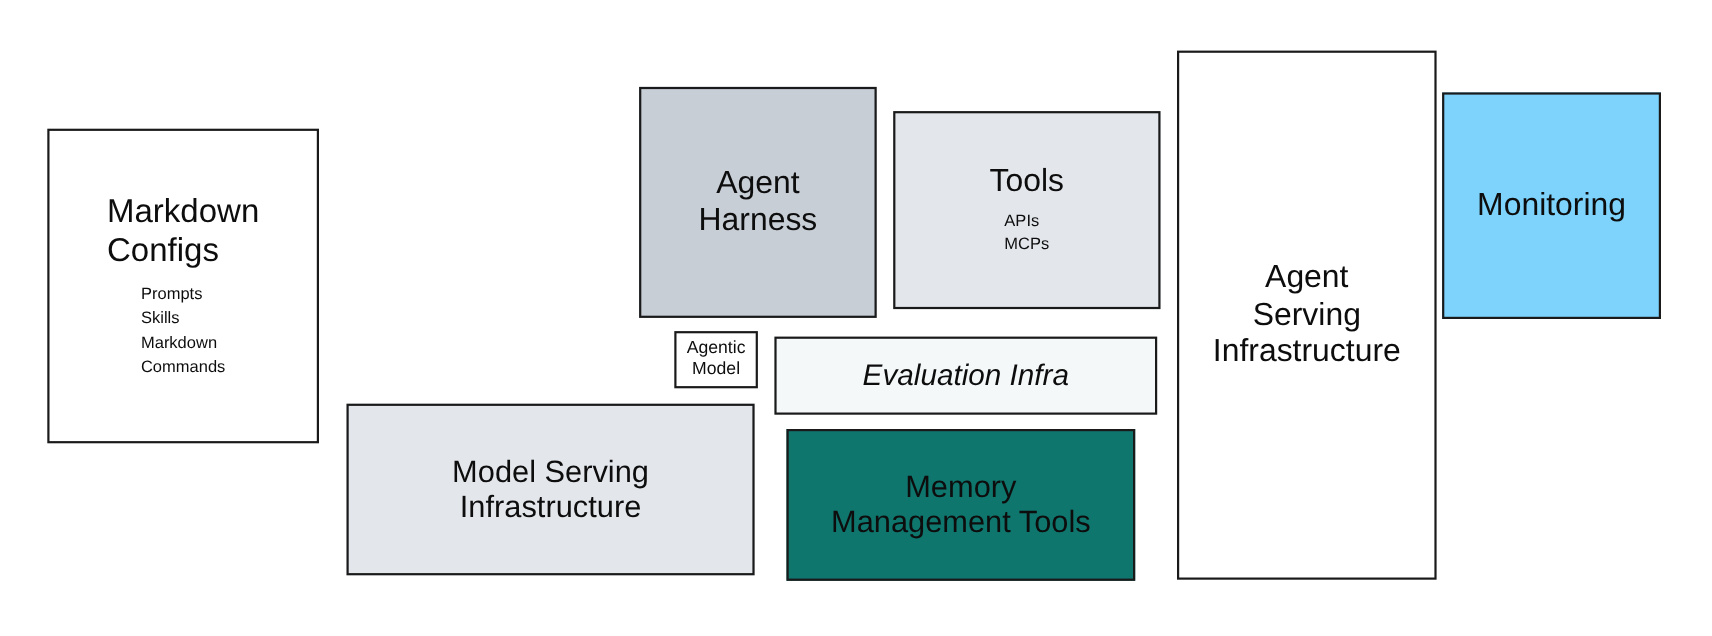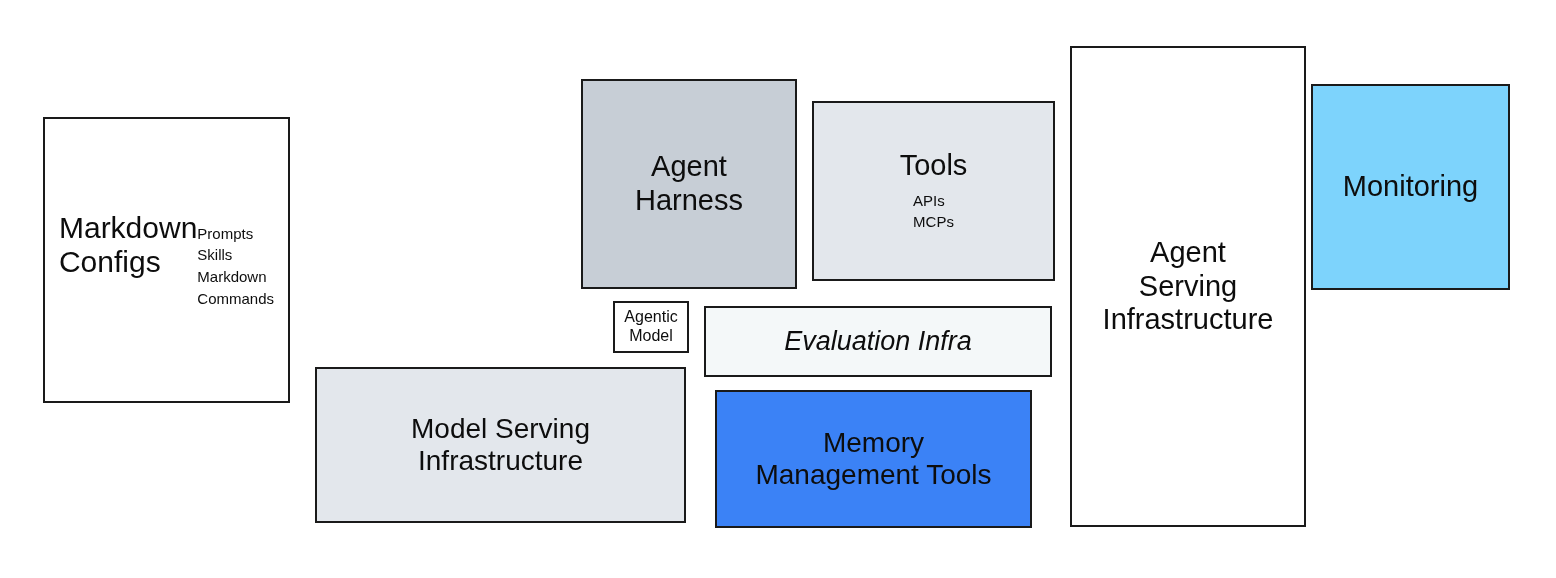--- a/index.html
+++ b/index.html
@@ -38,21 +38,21 @@
   }
   .node .sub {
     display: block;
     white-space: pre-line;
     text-align: left;
     align-self: center;
     font-weight: 400;
   }
   
   .n-markdown   { left: 43px;   top: 117px; width: 247px;  height: 286px; font-size: 30px; }
-  .n-markdown .inner { display:flex; flex-direction:row; align-items:flex-start; }
+  .n-markdown .inner { display:flex; flex-direction:column; align-items:flex-start; }
   .n-markdown .title { text-align: left; }
   .n-markdown .sub   { font-size: 15px; margin-top: 12px; line-height: 1.45; }
 
   .n-traces     { left: 302px;  top: 143px; width: 260px;  height: 204px; font-size: 29px; }
   .n-harness    { left: 581px;  top: 79px;  width: 216px;  height: 210px; font-size: 29px; }
   .n-tools      { left: 812px;  top: 101px; width: 243px;  height: 180px; font-size: 29px; }
   .n-tools .inner { display:flex; flex-direction:column; align-items:flex-start; }
   .n-tools .sub { font-size: 15px; margin-top: 7px; line-height: 1.45; }
 
   .n-agentic    { left: 613px;  top: 301px; width: 76px;   height: 52px;  font-size: 16px; }
@@ -99,21 +99,21 @@
 
   <div class="node n-eval" style="background: rgb(244, 248, 249); border-color: rgb(26, 26, 26); font-style: italic;">
     <span class="title">Evaluation Infra</span>
   </div>
 
   <div class="node n-modelserv" style="background: rgb(227, 231, 236); border-color: rgb(26, 26, 26);">
     <span class="title">Model Serving
 Infrastructure</span>
   </div>
 
-  <div class="node n-memory" style="background: #3b82f6; border-color: rgb(26, 26, 26);">
+  <div class="node n-memory" style="background: #0f766e; border-color: rgb(26, 26, 26);">
     <span class="title">Memory
 Management Tools</span>
   </div>
 
   <div class="node n-agentserv" style="background: rgb(255, 255, 255); border-color: rgb(26, 26, 26);">
     <span class="title">Agent
 Serving
 Infrastructure</span>
   </div>
 

